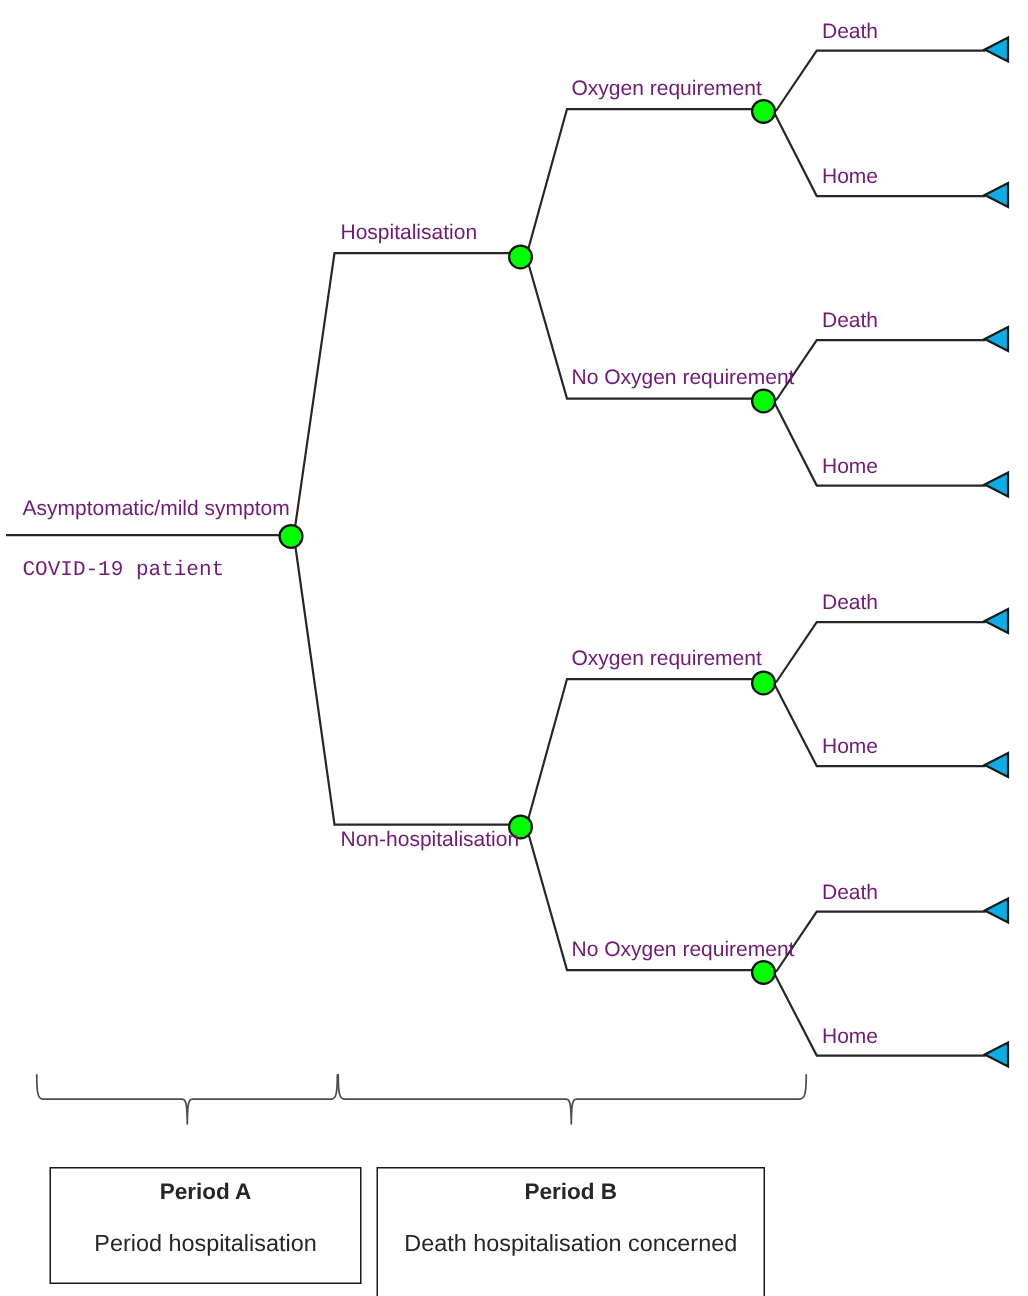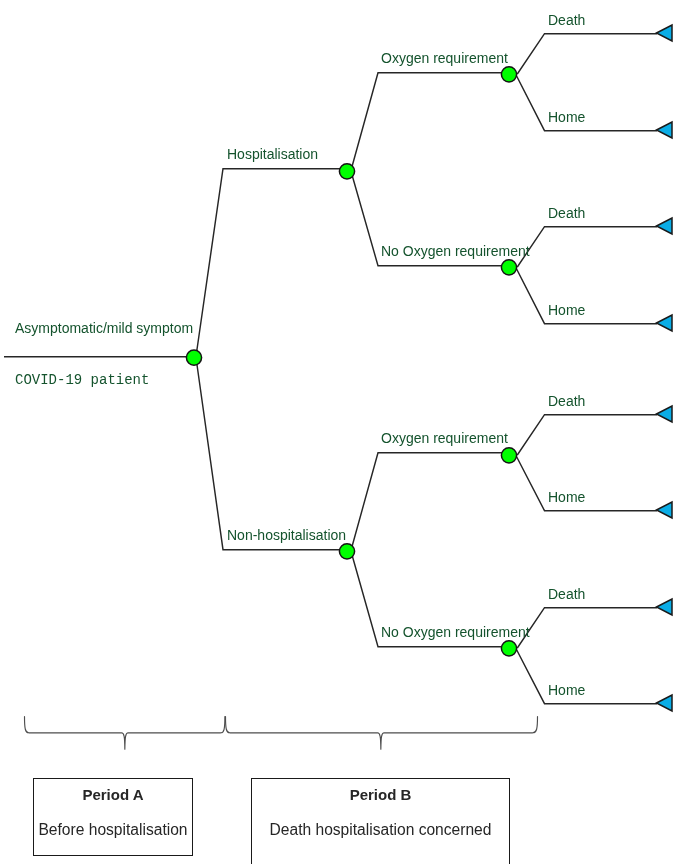--- a/index.html
+++ b/index.html
@@ -1,21 +1,21 @@
 <!DOCTYPE html>
 <html><head>
 <meta charset="utf-8">
 <title>Decision tree</title>
 <style>
   html, body { margin:0; padding:0; background:#ffffff; }
   body { width:685px; height:864px; overflow:hidden;
          font-family:"Liberation Sans", sans-serif; color:#262626; }
   #stage { position:relative; width:685px; height:864px; }
   svg.tree { position:absolute; left:0; top:0; width:685px; height:864px; }
-  .lbl { position:absolute; font-size:14px; color:#14532d; white-space:nowrap;
+  .lbl { position:absolute; font-size:14px; color:#701a75; white-space:nowrap;
          line-height:1; }
   .pbox { position:absolute; border:1.5px solid #1a1a1a; box-sizing:border-box;
           background:#fff; }
   .ptitle { position:absolute; left:0; right:0; text-align:center; font-weight:bold;
             font-size:15px; line-height:1; }
   .pdesc  { position:absolute; left:0; right:0; text-align:center; font-size:15.6px;
             line-height:1; }
 </style>
 </head>
 <body>
@@ -61,40 +61,40 @@
     <path d="M656.5,607.0 L672,599.0 L672,615.0 Z"></path>
     <path d="M656.5,703.0 L672,695.0 L672,711.0 Z"></path>
   </g>
 
   <g fill="none" stroke="#4d4d4d" stroke-width="1.15" stroke-linecap="round" stroke-linejoin="round">
     <path d="M24.5,716.5 C24.5,729 25.3,732.6 28.7,732.8 L121.5,732.8 C124.2,733.0 124.7,736.5 124.85,749.2 C125.0,736.5 125.5,733.0 128.2,732.8 L220.8,732.8 C224.1,732.6 224.9,729 224.9,716.5"></path>
     <path d="M225.5,716.5 C225.5,729 226.3,732.6 229.7,732.8 L377.5,732.8 C380.2,733.0 380.7,736.5 380.85,749.2 C381.0,736.5 381.5,733.0 384.2,732.8 L532.8,732.8 C536.7,732.6 537.5,729 537.5,716.5"></path>
   </g>
 </svg>
 
-<div class="lbl" style="left:15px; top:321px;text-align:right;">Asymptomatic/mild symptom</div>
+<div class="lbl" style="left:15px; top:331px;text-align:right;">Asymptomatic/mild symptom</div>
 <div class="lbl" style="left:15px; top:373px;font-family:Liberation Mono, monospace;">COVID-19 patient</div>
 <div class="lbl" style="left:227px; top:147px;">Hospitalisation</div>
-<div class="lbl" style="left:227px; top:528px;">Non-hospitalisation</div>
+<div class="lbl" style="left:227px; top:552px;">Non-hospitalisation</div>
 <div class="lbl" style="left:381px; top:51px;">Oxygen requirement</div>
 <div class="lbl" style="left:381px; top:244px;">No Oxygen requirement</div>
 <div class="lbl" style="left:381px; top:431px;">Oxygen requirement</div>
 <div class="lbl" style="left:381px; top:625px;">No Oxygen requirement</div>
 
 <div class="lbl" style="left:548px; top:13px;">Death</div>
 <div class="lbl" style="left:548px; top:110px;">Home</div>
 <div class="lbl" style="left:548px; top:206px;">Death</div>
 <div class="lbl" style="left:548px; top:303px;">Home</div>
 <div class="lbl" style="left:548px; top:394px;">Death</div>
 <div class="lbl" style="left:548px; top:490px;">Home</div>
 <div class="lbl" style="left:548px; top:587px;">Death</div>
 <div class="lbl" style="left:548px; top:683px;">Home</div>
 
-<div class="pbox" style="left:33px; top:778px; width:160px; height:78px;">
+<div class="pbox" style="left:33px; top:778px; width:208px; height:78px;">
   <div class="ptitle" style="top:8px;">Period A</div>
-  <div class="pdesc" style="top:43px;">Before hospitalisation</div>
+  <div class="pdesc" style="top:43px;">Period hospitalisation</div>
 </div>
 <div class="pbox" style="left:251px; top:778px; width:259px; height:92px;">
   <div class="ptitle" style="top:8px;">Period B</div>
   <div class="pdesc" style="top:43px;">Death hospitalisation concerned</div>
 </div>
 
 </div>
 
 </body></html>

